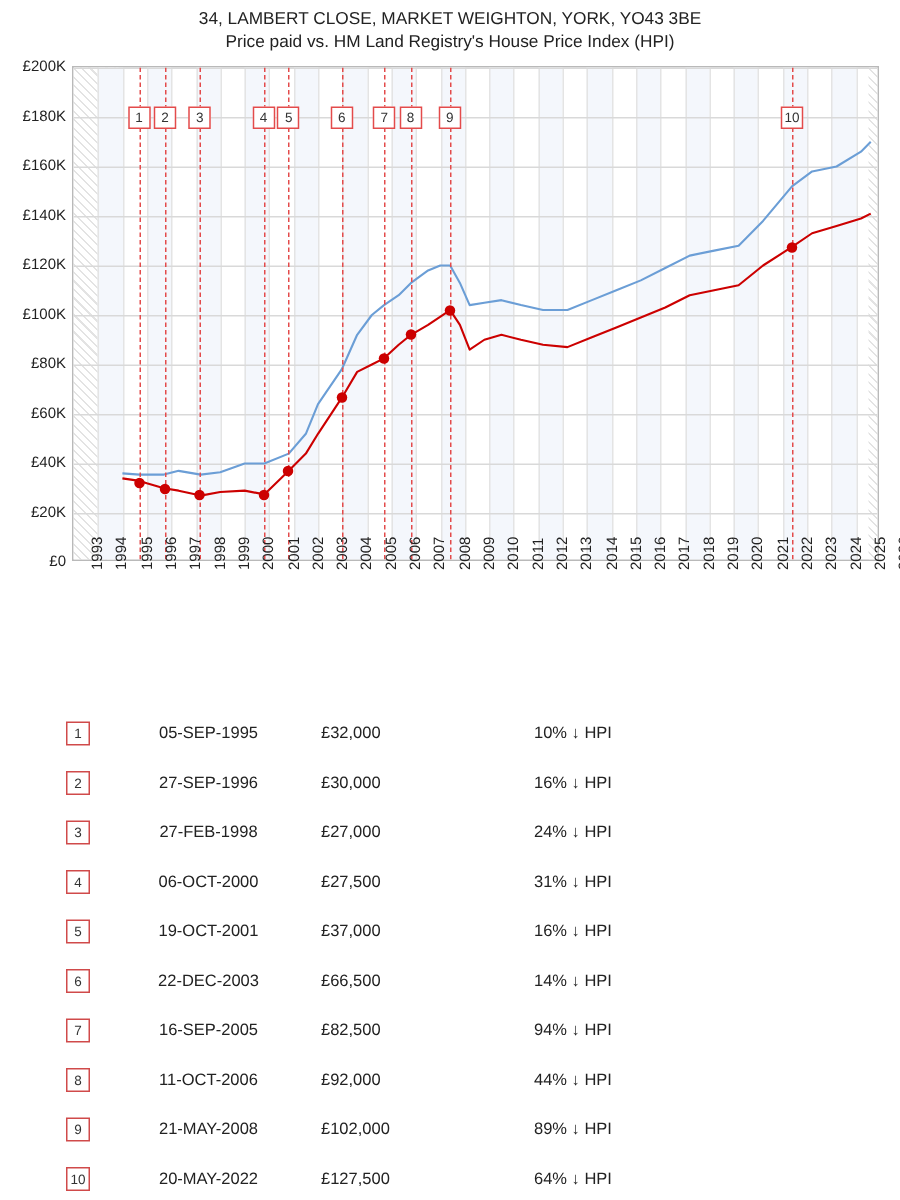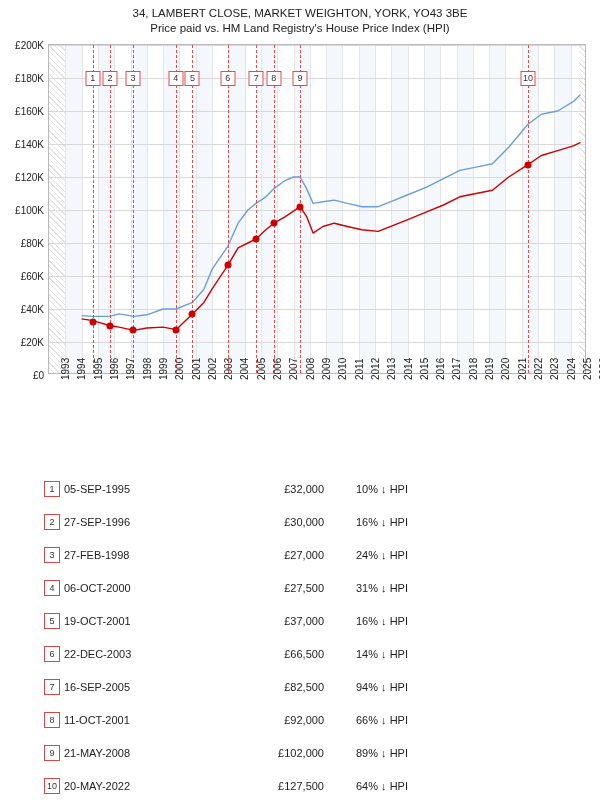--- a/index.html
+++ b/index.html
@@ -178,25 +178,26 @@
     border: 1px solid #d04a4a;
     font-size: 9px;
     line-height: 14px;
     text-align: center;
     color: #333;
     background: #fff;
   }
   .c-date {
     width: 150px;
     flex: 0 0 150px;
+    text-align: center;
   }
   .c-price {
     width: 110px;
     flex: 0 0 110px;
-    text-align: right;
+    text-align: left;
   }
   .c-hpi {
     width: 140px;
     flex: 0 0 140px;
     text-align: left;
     padding-left: 32px;
     box-sizing: border-box;
   }
 
   
@@ -422,23 +423,23 @@
           <span class="idx-box">7</span>
         </div>
         <div class="c-date">16-SEP-2005</div>
         <div class="c-price">£82,500</div>
         <div class="c-hpi">94% ↓ HPI</div>
       </div>
       <div class="trow">
         <div class="c-idx">
           <span class="idx-box">8</span>
         </div>
-        <div class="c-date">11-OCT-2001</div>
+        <div class="c-date">11-OCT-2006</div>
         <div class="c-price">£92,000</div>
-        <div class="c-hpi">66% ↓ HPI</div>
+        <div class="c-hpi">44% ↓ HPI</div>
       </div>
       <div class="trow">
         <div class="c-idx">
           <span class="idx-box">9</span>
         </div>
         <div class="c-date">21-MAY-2008</div>
         <div class="c-price">£102,000</div>
         <div class="c-hpi">89% ↓ HPI</div>
       </div>
       <div class="trow">

